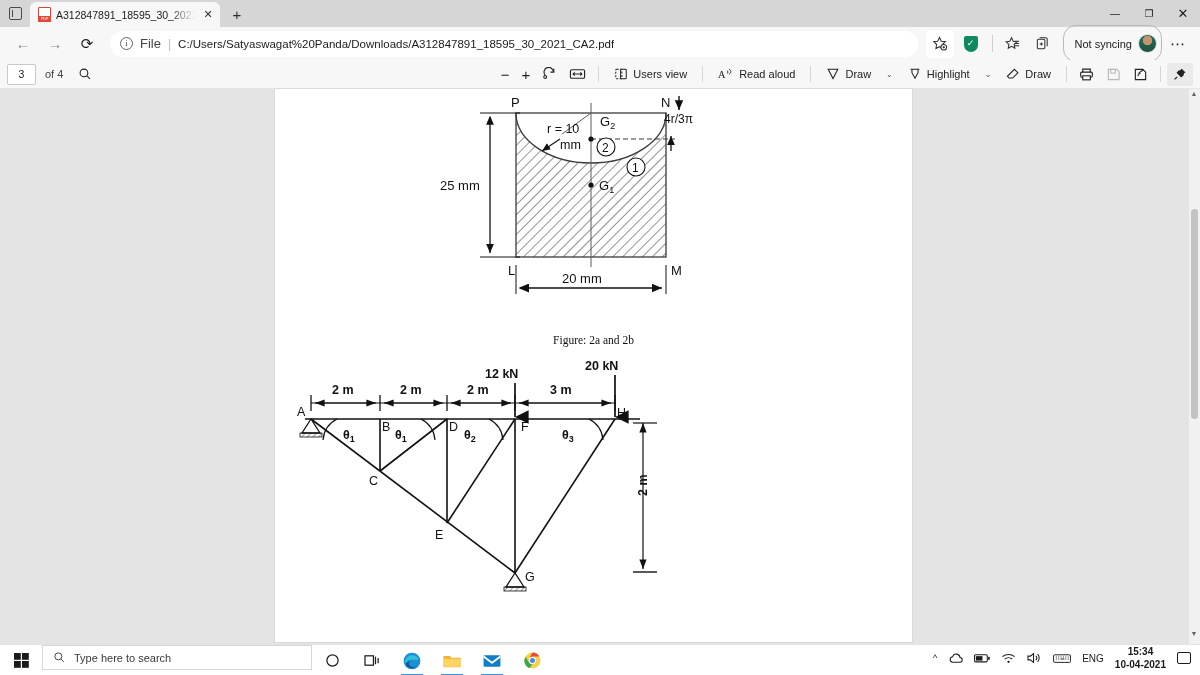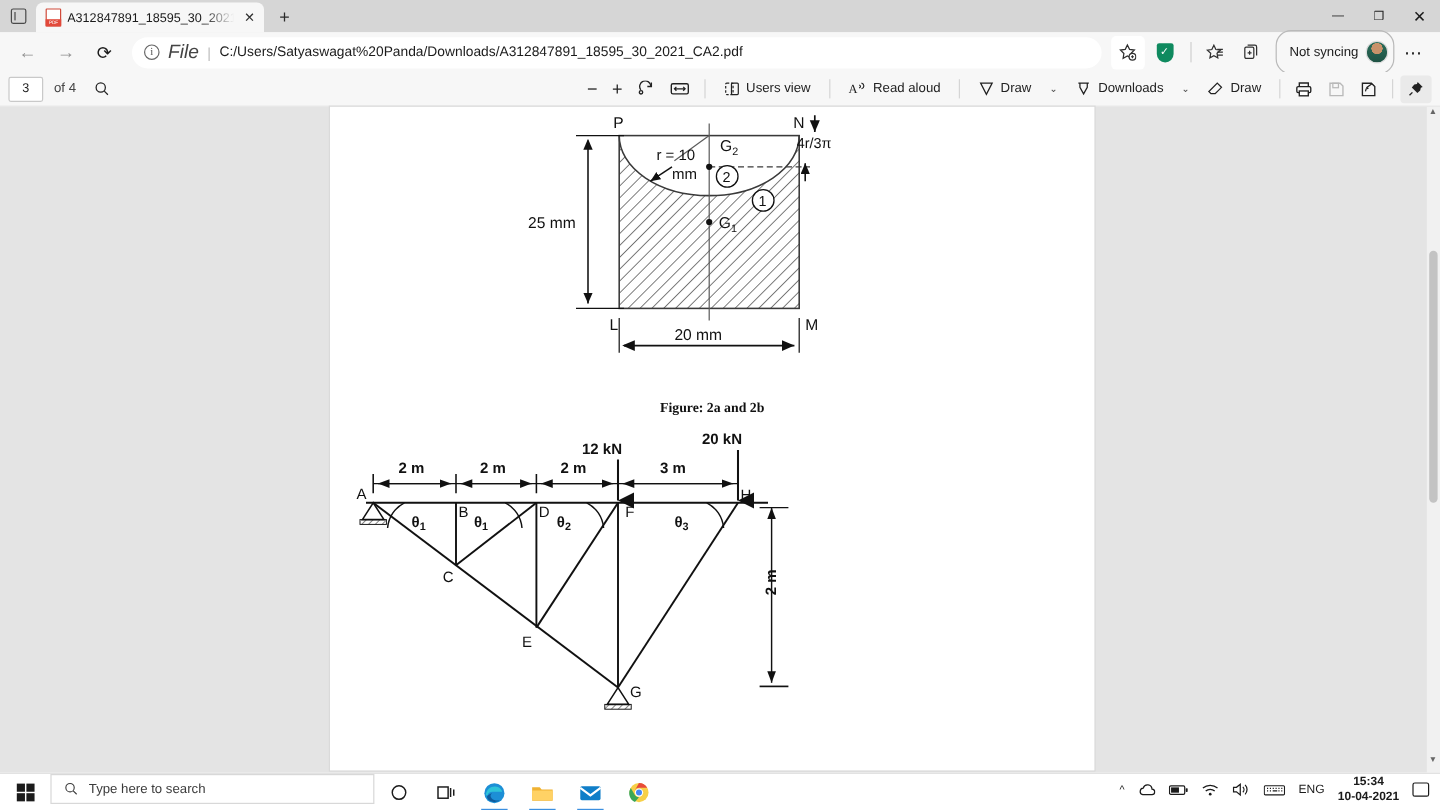--- a/index.html
+++ b/index.html
@@ -76,21 +76,21 @@
   .omnibox {
     flex: 1; height: 26px; background: #ffffff; border-radius: 13px;
     display: flex; align-items: center; padding: 0 10px; gap: 7px;
     margin: 0 6px; min-width: 0;
   }
   .info-ico {
     width: 13px; height: 13px; border: 1.2px solid #666; border-radius: 50%;
     font-size: 9px; line-height: 11px; text-align: center; color: #555; flex: none;
     font-family: "Liberation Serif", serif;
   }
-  .url-scheme { font-size: 16px; color: #444; flex: none; font-style: italic; }
+  .url-scheme { font-size: 13px; color: #444; flex: none; }
   .url-sep { color: #bdbdbd; font-size: 12px; flex: none; }
   .url-text {
     font-size: 11.5px; color: #1b1b1b; white-space: nowrap;
     overflow: hidden; text-overflow: ellipsis;
   }
   .nav-right { display: flex; align-items: center; gap: 2px; flex: none; }
   .star-ico, .fav-ico, .coll-ico {
     width: 28px; height: 28px; display: flex; align-items: center;
     justify-content: center; color: #303030; font-size: 14px;
   }
@@ -162,21 +162,21 @@
   .scroll-up, .scroll-dn {
     position: absolute; right: 1px; width: 10px; text-align: center;
     font-size: 7px; color: #666;
   }
   .scroll-up { top: 90px; }
   .scroll-dn { top: 630px; }
 
   .caption {
     position: absolute; width: 100%; text-align: center;
     font-family: "Liberation Serif", serif; font-size: 11.5px;
-    font-weight: bold; color: #111;
+    font-weight: normal; color: #111;
   }
 
   
   .taskbar {
     position: absolute; left: 0; bottom: 0; width: 1200px; height: 31px;
     background: #ffffff; border-top: 1px solid #e2e2e2;
     display: flex; align-items: flex-start;
   }
   .startbtn {
     width: 42px; height: 31px; display: flex; align-items: center; justify-content: center;
@@ -317,21 +317,21 @@
     <svg width="14" height="14" viewBox="0 0 16 16">
         <path d="M2.5 2.5h11L8 13.2z" fill="none" stroke="#222" stroke-width="1.2"></path>
       </svg>
     <span>Draw</span>
   </div>
   <div class="tb-ico caret">⌄</div>
   <div class="tb-ico wide">
     <svg width="14" height="14" viewBox="0 0 16 16">
         <path d="M3 2.5h10M4.5 2.5v4L8 12.8 11.5 6.5v-4" fill="none" stroke="#222" stroke-width="1.2"></path>
       </svg>
-    <span>Downloads</span>
+    <span>Highlight</span>
   </div>
   <div class="tb-ico caret">⌄</div>
   <div class="tb-ico wide">
     <svg width="14" height="14" viewBox="0 0 16 16">
         <path d="M9.6 2.6l4 4-6 6h-4l-2-2z" fill="none" stroke="#222" stroke-width="1.2"></path>
       </svg>
     <span>Draw</span>
   </div>
   <div class="tb-sep"></div>
   <div class="tb-ico">

